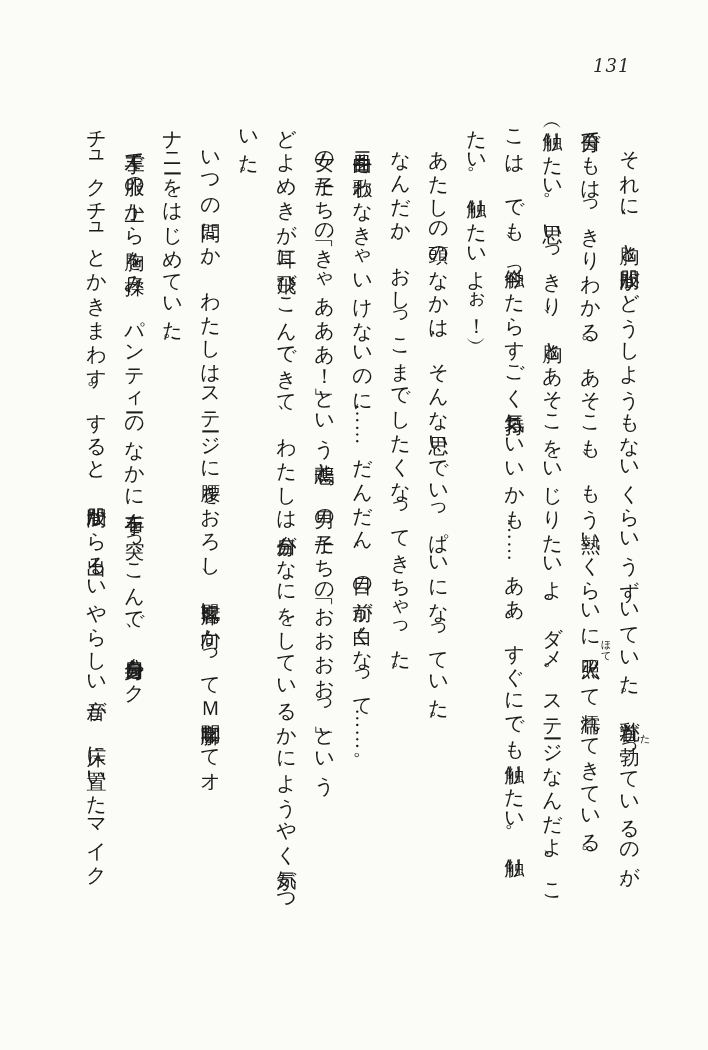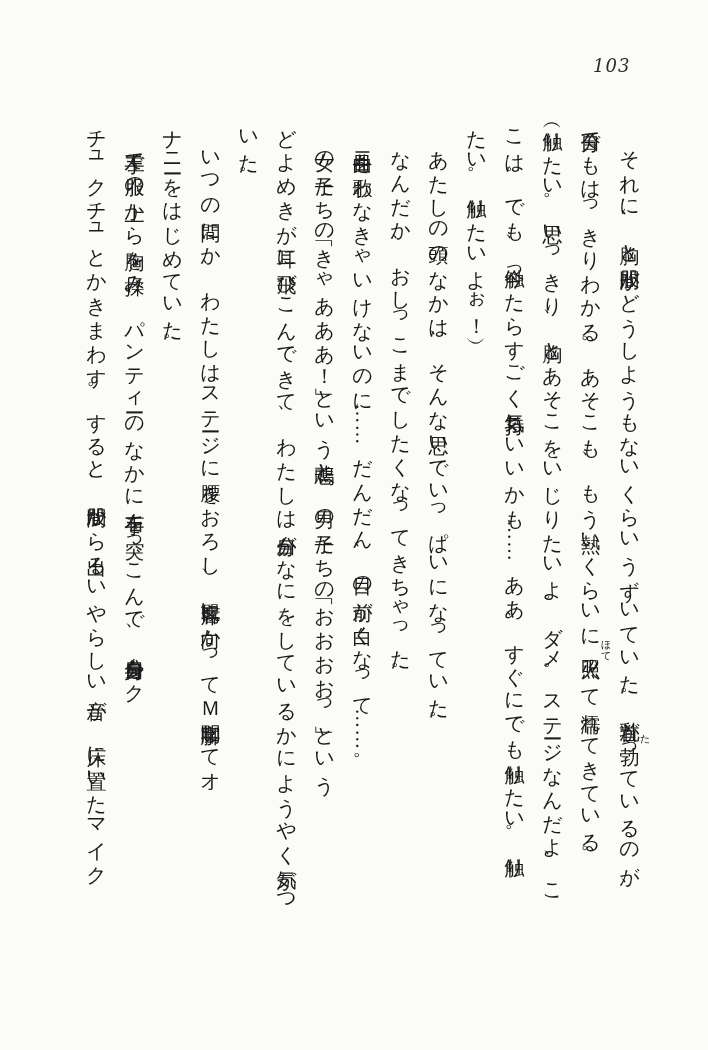--- a/index.html
+++ b/index.html
@@ -49,21 +49,21 @@
   ruby rt {
     font-size: 10px;
     letter-spacing: 0;
     color: #1b1b1b;
   }
 </style>
 </head>
 <body>
 
 <div class="book-page" style="background: rgb(251, 251, 248);">
-  <div class="page-number">103</div>
+  <div class="page-number">131</div>
   <div class="text-block" id="text-block" style="color: rgb(27, 27, 27);">
       <div class="text-line indent">それに、胸と股間がどうしようもないくらいうずいていた。乳首が<ruby>勃<rt>た</rt></ruby>っているのが、</div>
       <div class="text-line">自分でもはっきりわかる。あそこも、もう熱いくらいに<ruby>火照<rt>ほて</rt></ruby>って濡れてきている。</div>
       <div class="text-line">（触りたい。思いっきり、胸とあそこをいじりたいよ。ダメ。ステージなんだよ、こ</div>
       <div class="text-line">こは。でも、今触ったらすごく気持ちいいかも……ああ、すぐにでも触りたい。触り</div>
       <div class="text-line">たい。触りたいよぉ！）</div>
       <div class="text-line indent">あたしの頭のなかは、そんな思いでいっぱいになっていた。</div>
       <div class="text-line indent">なんだか、おしっこまでしたくなってきちゃった。</div>
       <div class="text-line indent">二曲目を歌わなきゃいけないのに……だんだん、目の前が白くなって……。</div>
       <div class="text-line indent">女の子たちの「きゃあああ！」という悲鳴と、男の子たちの「おおおおっ」という</div>

